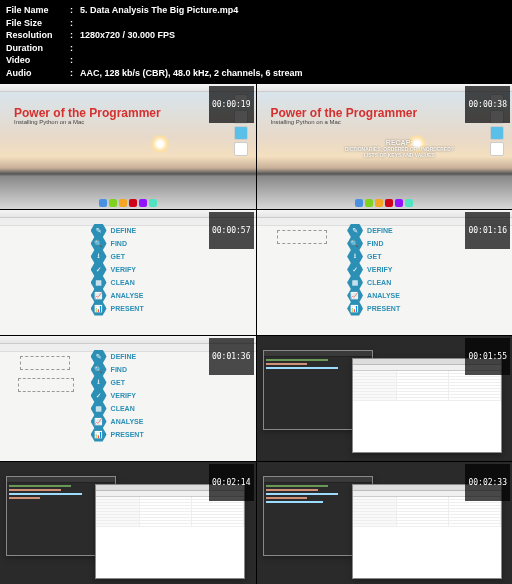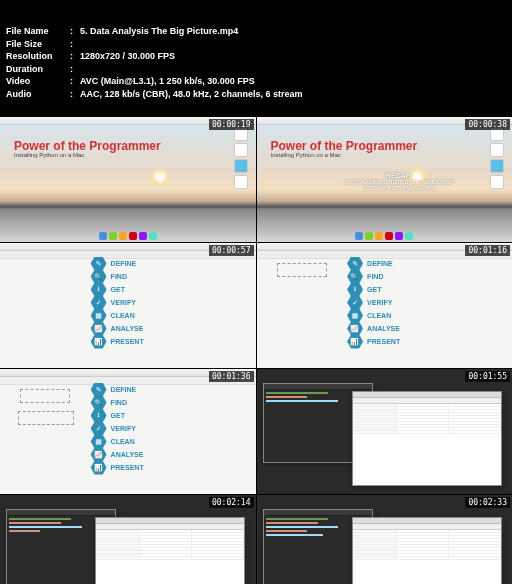--- a/index.html
+++ b/index.html
@@ -1,24 +1,24 @@
 <!DOCTYPE html>
 <html><head>
 <meta charset="utf-8">
 <style>
   * { margin: 0; padding: 0; box-sizing: border-box; }
   body { background: #000; font-family: Arial, sans-serif; font-size: 10px; color: #fff; width: 512px; }
-  .metadata { padding: 16px 6px; line-height: 1.4; font-size: 9px; font-weight: bold; margin-top: 9px; }
+  .metadata { padding: 4px 6px; line-height: 1.4; font-size: 9px; font-weight: bold; }
   .metadata-row { display: flex; }
   .meta-label { width: 64px; }
   .meta-colon { width: 10px; }
   .meta-value { flex: 1; }
   .thumbnail-grid { display: grid; grid-template-columns: 1fr 1fr; gap: 1px; width: 512px; }
   .thumb { position: relative; height: 125px; background: #fff; overflow: hidden; }
-  .timestamp { position: absolute; top: 2px; right: 2px; background: rgba(0,0,0,0.7); color: #fff; font-size: 8px; padding: 1px 3px; font-family: monospace; z-index: 10; }
+  .timestamp { position: absolute; top: 2px; right: 2px; background: rgba(0,0,0,0.7); color: #fff; font-size: 8px; padding: 14px 3px; font-family: monospace; z-index: 10; }
   .menubar { height: 8px; background: linear-gradient(#f5f5f5,#e5e5e5); border-bottom: 1px solid #ccc; }
   .sky { position: absolute; inset: 8px 0 0 0; background: linear-gradient(to bottom, #d8e4ec 0%, #e8d9c8 40%, #f4e0c0 55%, #c8b098 65%, #555 70%, #888 72%, #d8d8d8 100%); }
   .sun { position: absolute; width: 20px; height: 20px; background: radial-gradient(circle, #fff 20%, #ffe0a0 50%, transparent 70%); border-radius: 50%; }
   .title-red { position: absolute; color: #d43030; font-size: 12px; font-weight: bold; }
   .subtitle { position: absolute; color: #444; font-size: 6px; }
   .recap { position: absolute; color: rgba(255,255,255,0.9); font-size: 7px; font-weight: bold; text-align: center; text-shadow: 0 0 2px rgba(0,0,0,0.5); }
   .sidebar-icons { position: absolute; top: 10px; right: 4px; width: 18px; display: flex; flex-direction: column; gap: 2px; }
   .side-icon { width: 14px; height: 14px; background: #fff; border: 1px solid #ccc; border-radius: 2px; }
   .dock { position: absolute; bottom: 2px; left: 50%; transform: translateX(-50%); display: flex; gap: 2px; }
   .dock-icon { width: 8px; height: 8px; border-radius: 2px; }
@@ -62,21 +62,20 @@
       <span class="meta-colon">:</span>
       <span class="meta-value">1280x720 / 30.000 FPS</span>
     </div>
   <div class="metadata-row">
       <span class="meta-label">Duration</span>
       <span class="meta-colon">:</span>
     </div>
   <div class="metadata-row">
       <span class="meta-label">Video</span>
       <span class="meta-colon">:</span>
-      <span class="meta-value">AVC (Main@L3.1), 1 250 kb/s, 30.000 FPS</span>
     </div>
   <div class="metadata-row">
       <span class="meta-label">Audio</span>
       <span class="meta-colon">:</span>
       <span class="meta-value">AAC, 128 kb/s (CBR), 48.0 kHz, 2 channels, 6 stream</span>
     </div>
 </div>
 
 <div class="thumbnail-grid">
 

